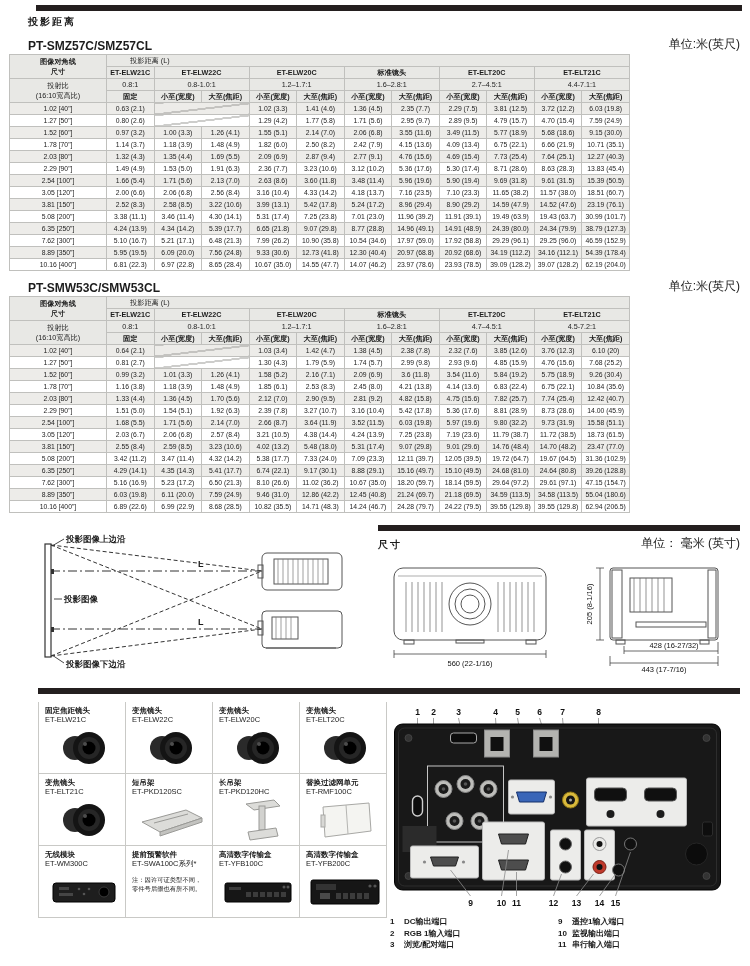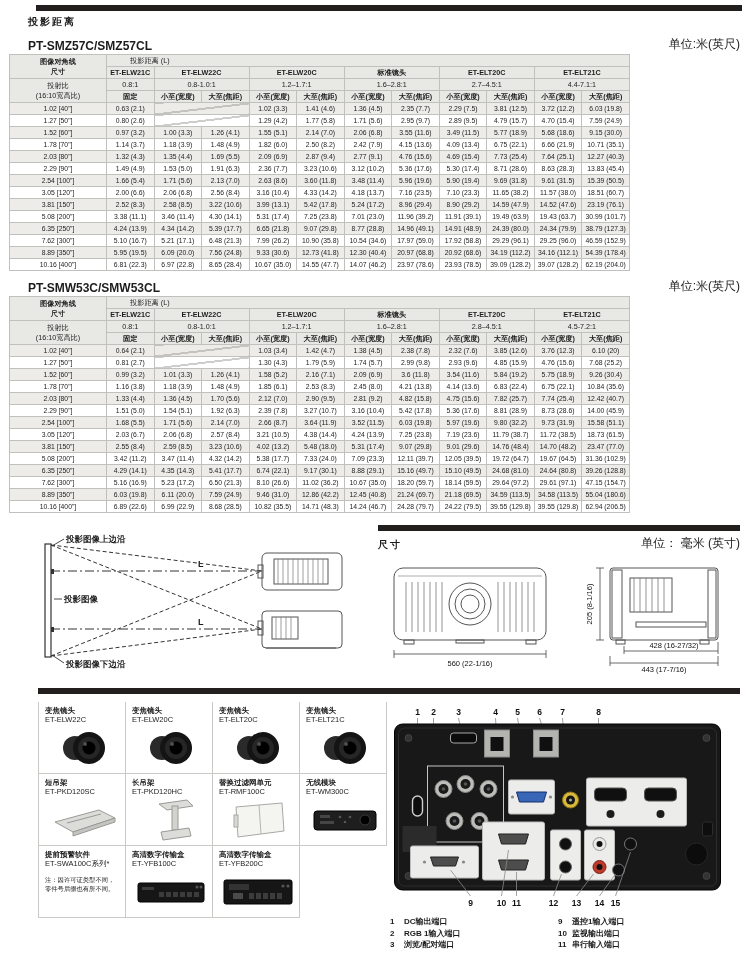--- a/index.html
+++ b/index.html
@@ -340,21 +340,21 @@
           <th class="hd b" colspan="2">标准镜头</th>
           <th class="hd b" colspan="2">ET-ELT20C</th>
           <th class="hd b" colspan="2">ET-ELT21C</th>
         </tr>
         <tr>
           <th class="hd" rowspan="2">投射比<br>(16:10宽高比)</th>
           <th class="hd" colspan="1">0.8:1</th>
           <th class="hd" colspan="2">0.8-1.0:1</th>
           <th class="hd" colspan="2">1.2–1.7:1</th>
           <th class="hd" colspan="2">1.6–2.8:1</th>
-          <th class="hd" colspan="2">2.8–4.5:1</th>
+          <th class="hd" colspan="2">4.7–4.5:1</th>
           <th class="hd" colspan="2">4.5-7.2:1</th>
         </tr>
         <tr>
           <th class="hd b">固定</th>
           <th class="hd b">小至(宽度)</th>
           <th class="hd b">大至(焦距)</th>
           <th class="hd b">小至(宽度)</th>
           <th class="hd b">大至(焦距)</th>
           <th class="hd b">小至(宽度)</th>
           <th class="hd b">大至(焦距)</th>
@@ -700,20 +700,33 @@
         <text class="dim-label" x="286" y="118" text-anchor="middle">443 (17-7/16)</text>
       </g>
     </svg>
   </div>
 </div>
 
 <div class="bot">
   <div class="bot-left">
     <div class="bar"></div>
     <div class="acc-grid">
+        <div class="acc-cell">
+          <div class="acc-name">固定焦距镜头</div>
+          <div class="acc-model">ET-ELW21C</div>
+          <div class="acc-img">
+            <svg width="62" height="40" viewBox="0 0 62 40">
+              <circle cx="22" cy="20" r="12" fill="#2a2a2a"></circle>
+              <circle cx="36" cy="20" r="16" fill="#141414"></circle>
+              <circle cx="36" cy="20" r="11" fill="#262626"></circle>
+              <circle cx="36" cy="20" r="6.5" fill="#000"></circle>
+              <circle cx="32" cy="16" r="2" fill="#4d4d4d"></circle>
+            </svg>
+          </div>
+        </div>
         <div class="acc-cell">
           <div class="acc-name">变焦镜头</div>
           <div class="acc-model">ET-ELW22C</div>
           <div class="acc-img">
             <svg width="62" height="40" viewBox="0 0 62 40">
               <circle cx="22" cy="20" r="12" fill="#2a2a2a"></circle>
               <circle cx="36" cy="20" r="16" fill="#141414"></circle>
               <circle cx="36" cy="20" r="11" fill="#262626"></circle>
               <circle cx="36" cy="20" r="6.5" fill="#000"></circle>
               <circle cx="32" cy="16" r="2" fill="#4d4d4d"></circle>

